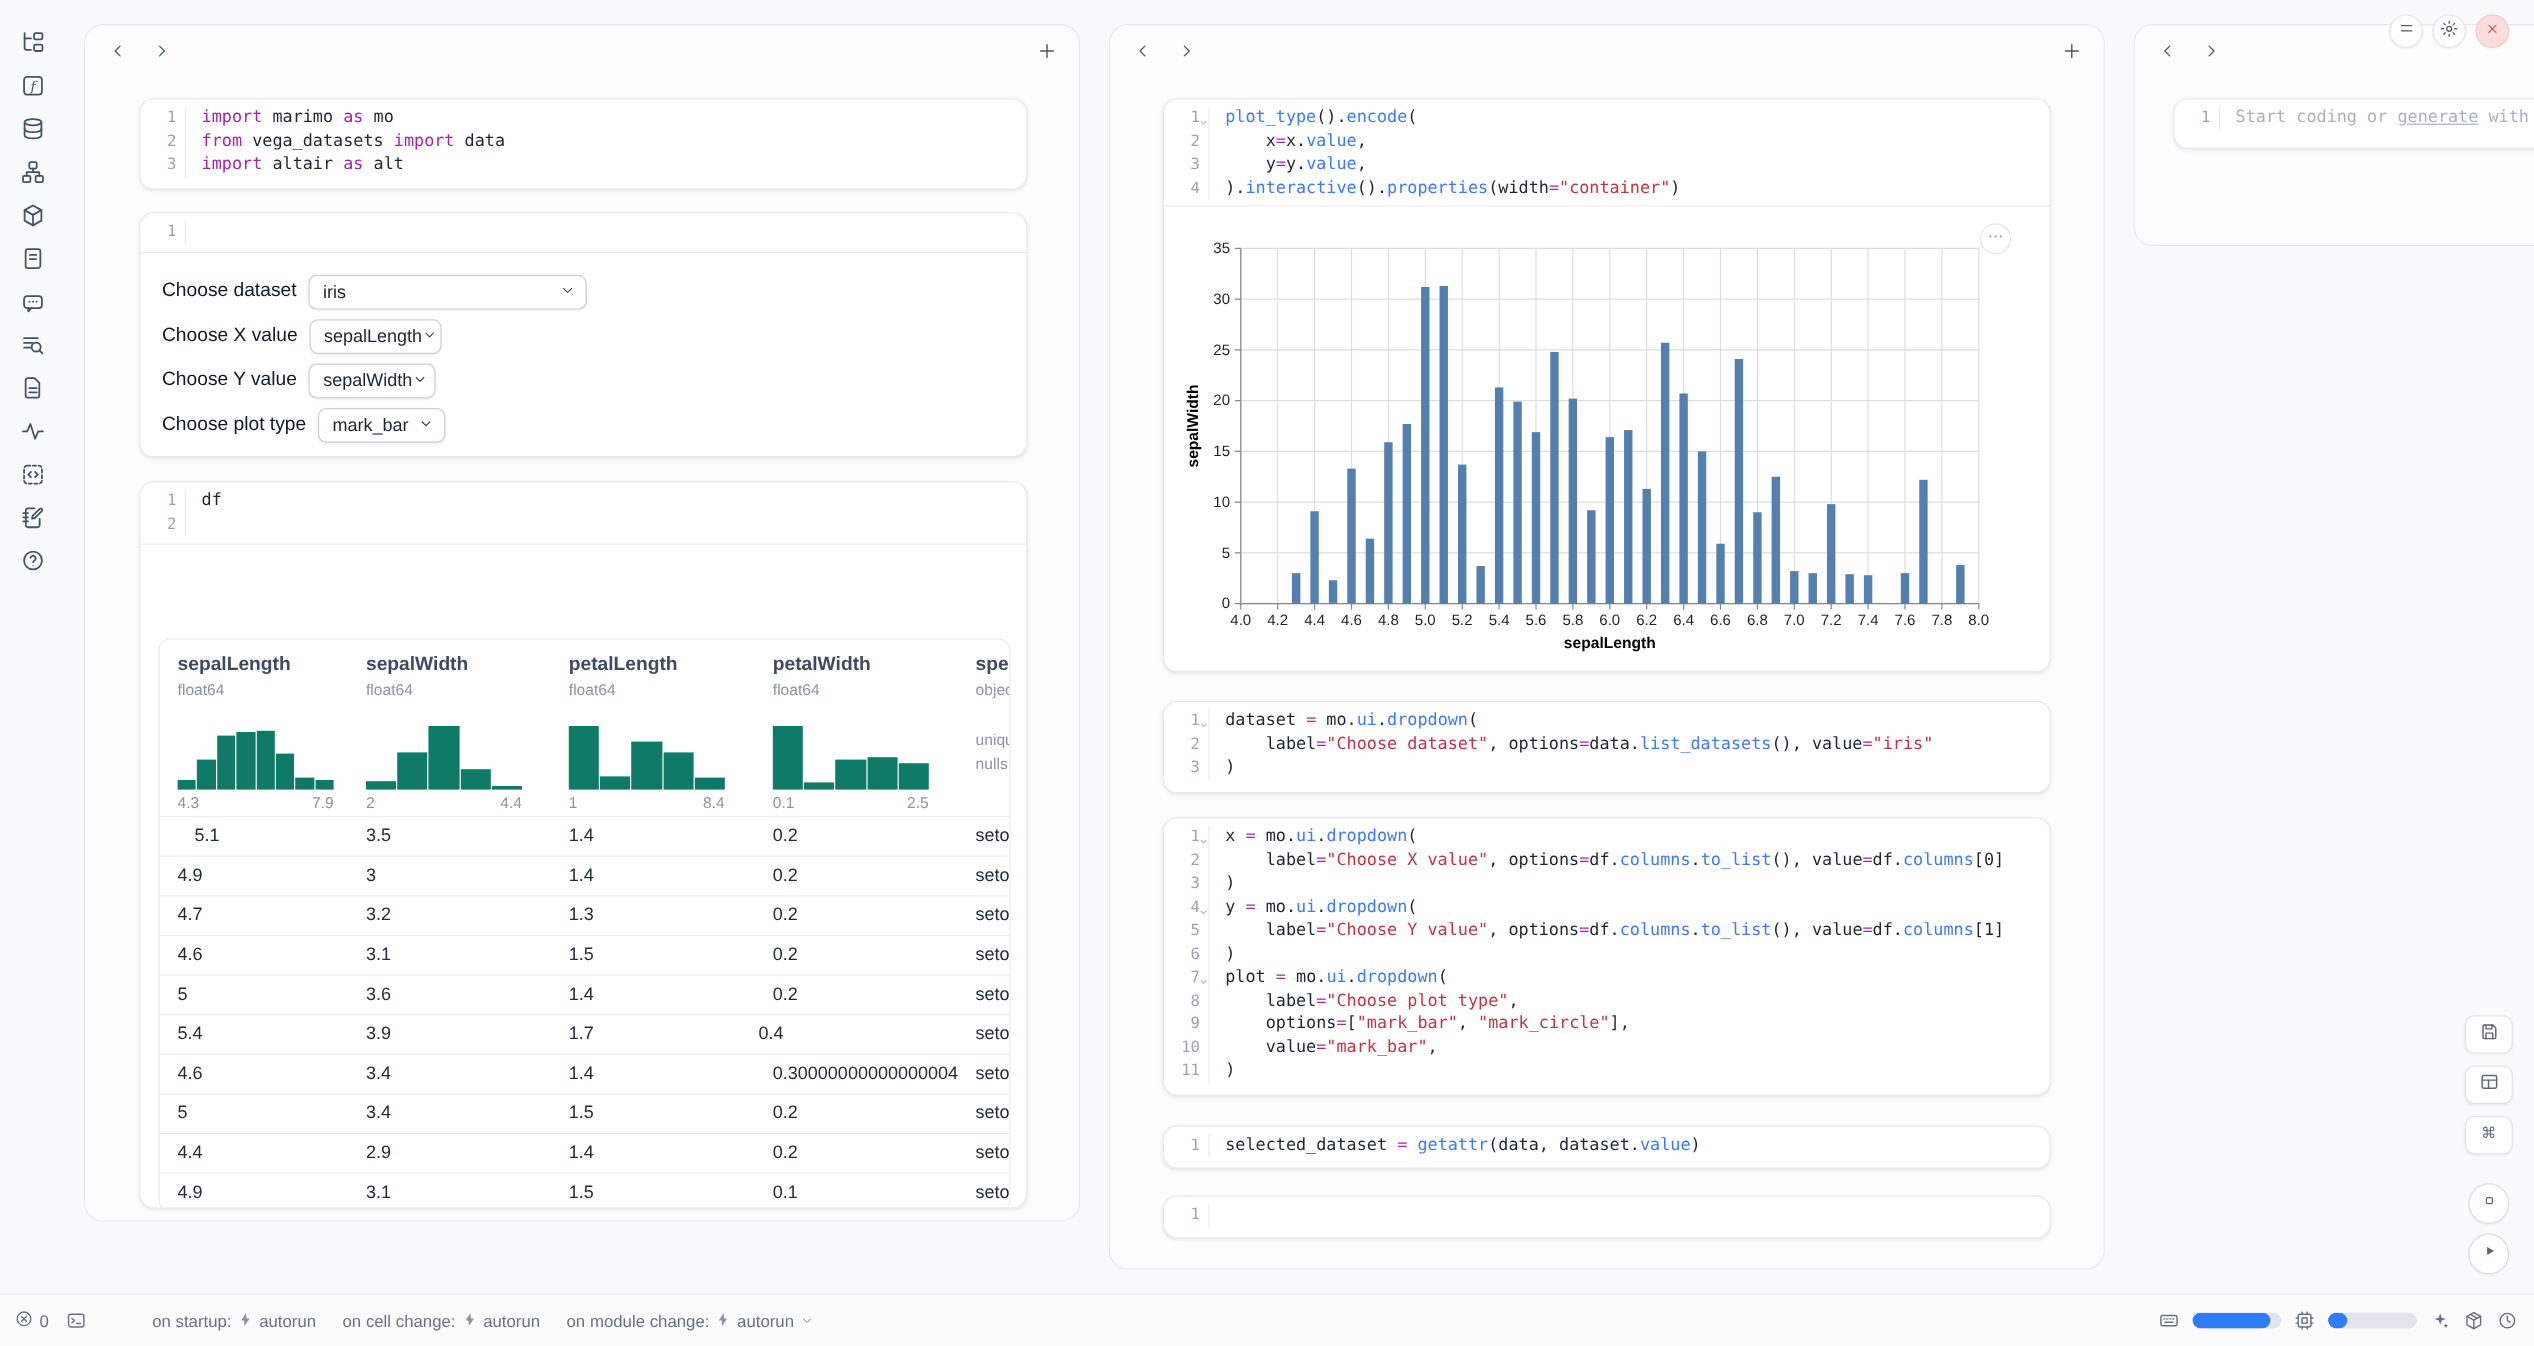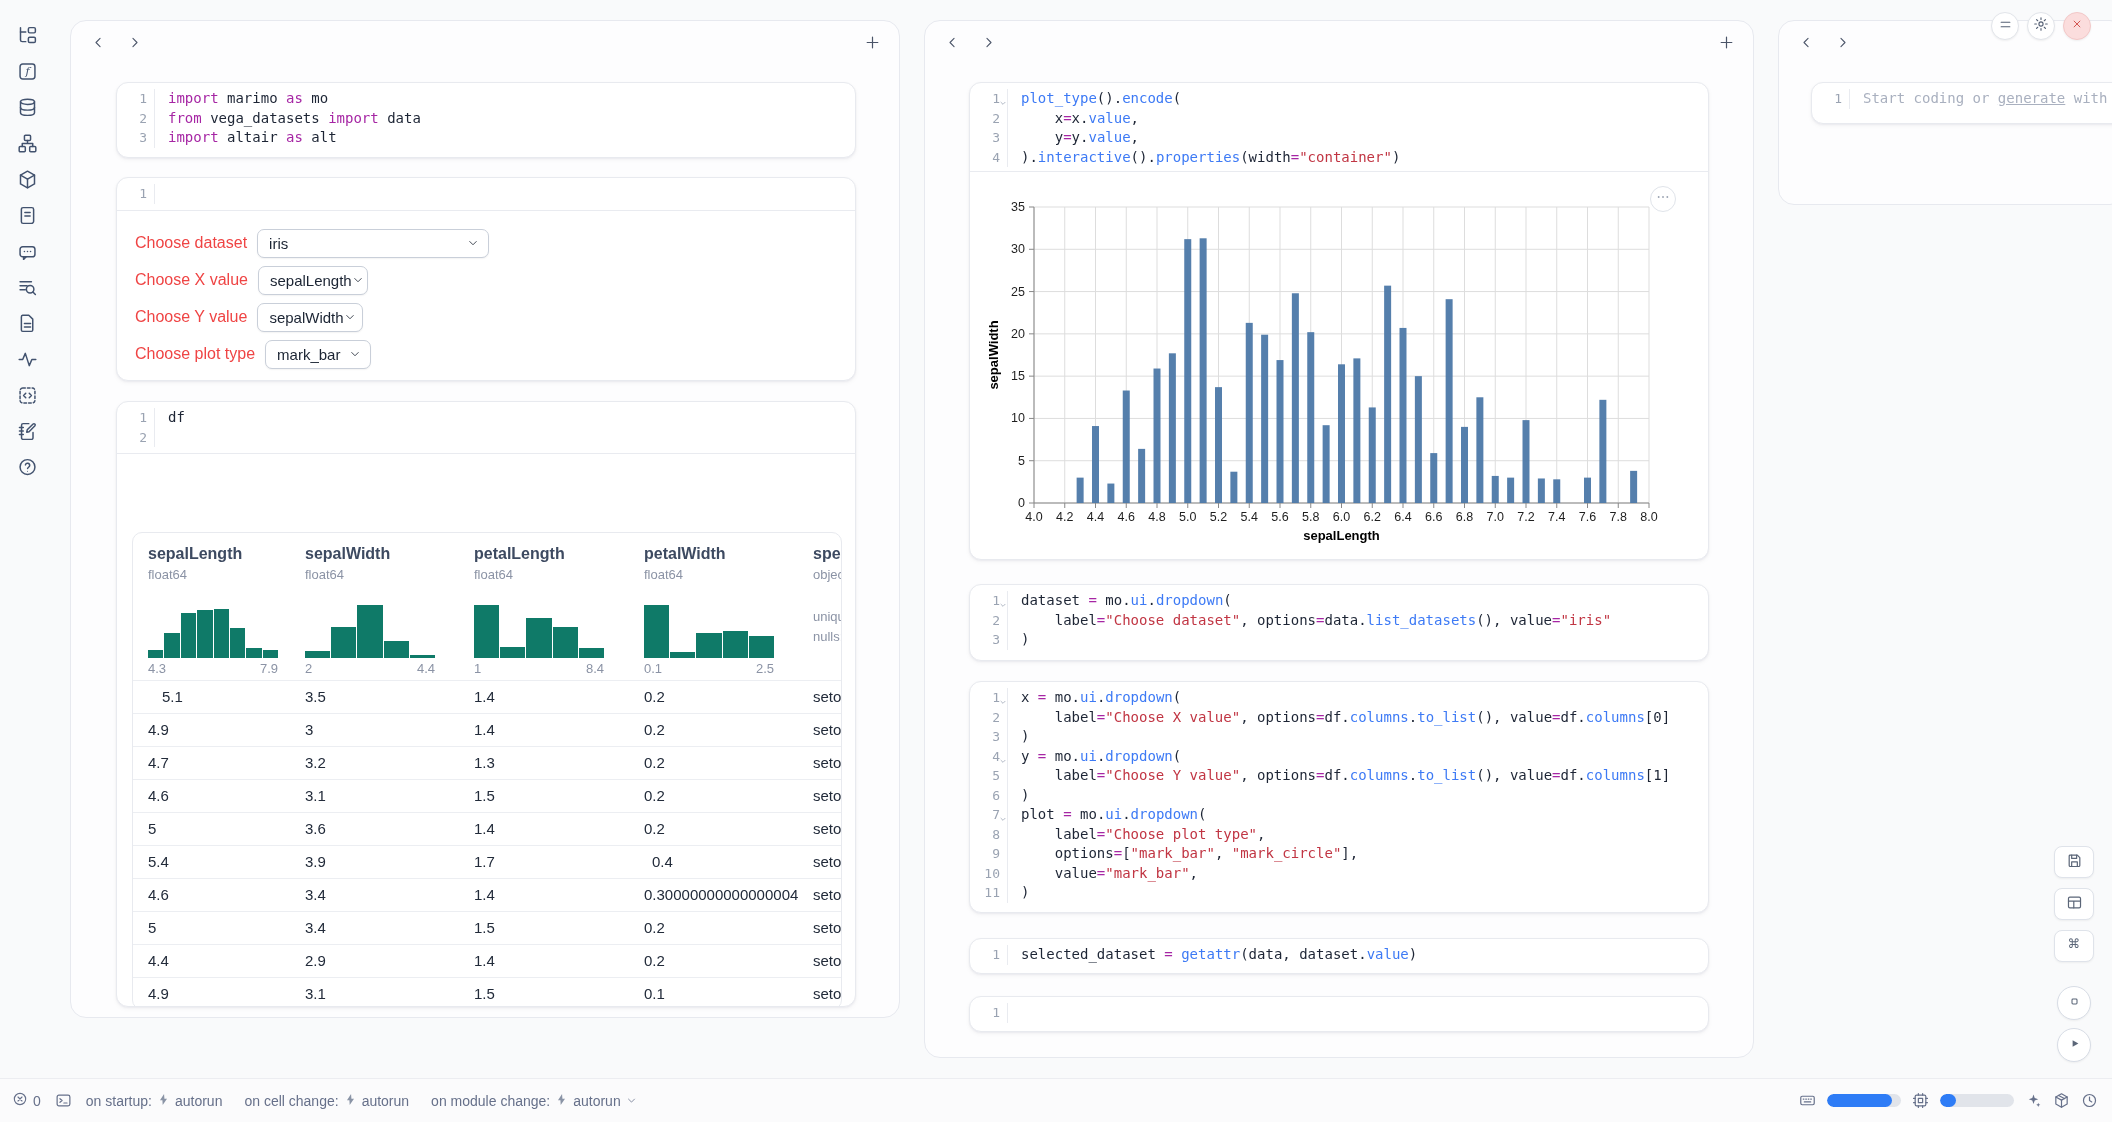--- a/index.html
+++ b/index.html
@@ -33,21 +33,21 @@
   .lines { flex:1; padding-left:13px; font:14px/19.5px "DejaVu Sans Mono", monospace; color:#1d2535; white-space:pre; overflow:hidden; }
   .tok-kw  { color:#a626a4; }
   .tok-fn  { color:#3d7af5; }
   .tok-str { color:#c13543; }
   .tok-op  { color:#a626a4; }
   .output { border-top:1px solid #e9ebf0; }
 
   
   #controls { padding:14px 18px 6px 18px; }
   .ctl-row { display:flex; align-items:center; height:37px; gap:10px; }
-  .ctl-label { font-size:16px; color:#ef4444; }
+  .ctl-label { font-size:16px; color:#0f172a; }
   .sel { display:inline-flex; align-items:center; justify-content:space-between; height:29px; background:#fff;
          border:1px solid #c9cfd9; border-radius:7px; padding:0 9px 0 11px; font-size:15px; color:#1b2433;
          box-shadow:0 1px 1.5px rgba(0,0,0,.05); cursor:pointer; }
   .sel svg { color:#222a38; }
 
   
   #table-card { position:absolute; left:15px; top:78px; width:710px; height:478px; border:1px solid #e8eaef;
                 border-radius:10px; overflow:hidden; background:#fff; }
   .th-block { position:relative; height:147px; }
   .th { position:absolute; top:12px; width:150px; }
@@ -406,21 +406,21 @@
               <span class="td" style="left: 15px;">5</span>
               <span class="td" style="left: 172px;">3.6</span>
               <span class="td" style="left: 341px;">1.4</span>
               <span class="td" style="left: 511px;">0.2</span>
               <span class="td" style="left: 680px;">setos</span>
             </div>
             <div class="tr">
               <span class="td" style="left: 15px;">5.4</span>
               <span class="td" style="left: 172px;">3.9</span>
               <span class="td" style="left: 341px;">1.7</span>
-              <span class="td" style="left: 519px;">0.4</span>
+              <span class="td" style="left: 499px;">0.4</span>
               <span class="td" style="left: 680px;">setos</span>
             </div>
             <div class="tr">
               <span class="td" style="left: 15px;">4.6</span>
               <span class="td" style="left: 172px;">3.4</span>
               <span class="td" style="left: 341px;">1.4</span>
               <span class="td" style="left: 511px;">0.30000000000000004</span>
               <span class="td" style="left: 680px;">setos</span>
             </div>
             <div class="tr">
@@ -752,21 +752,21 @@
               <path d="M9 9l6 6M15 9l-6 6"></path>
             </svg></span>
         <span>0</span>
       </span>
       <span class="sb-item icon-slot">
           <svg width="17" height="17" viewBox="0 0 24 24" fill="none" stroke="currentColor" stroke-width="1.7" stroke-linecap="round" stroke-linejoin="round">
             <rect x="3" y="4.5" width="18" height="15" rx="2.5"></rect>
             <path d="M7 9.5l3 2.5-3 2.5M12.5 15.5H17"></path>
           </svg>
         </span>
-      <span id="sb-settings" style="display:flex; align-items:center; gap:22px;">
+      <span id="sb-settings" style="display:flex; align-items:center; gap:22px;margin-left:41px;">
           <span class="sb-item">
             <span>on startup:</span>
             <span style="color:#8a94a6"><svg width="13" height="13" viewBox="0 0 24 24" fill="none" stroke="currentColor" stroke-width="1.7" stroke-linecap="round" stroke-linejoin="round">
                 <path d="M13 2L5.5 13.5h4.5L10.5 22l8-11.5h-4.8z" fill="currentColor" stroke="none"></path>
               </svg></span>
             <span>autorun</span>
           </span>
           <span class="sb-item">
             <span>on cell change:</span>
             <span style="color:#8a94a6"><svg width="13" height="13" viewBox="0 0 24 24" fill="none" stroke="currentColor" stroke-width="1.7" stroke-linecap="round" stroke-linejoin="round">

